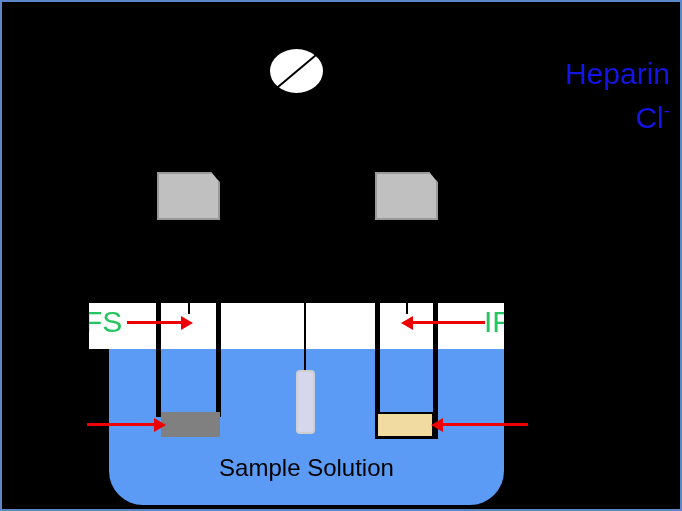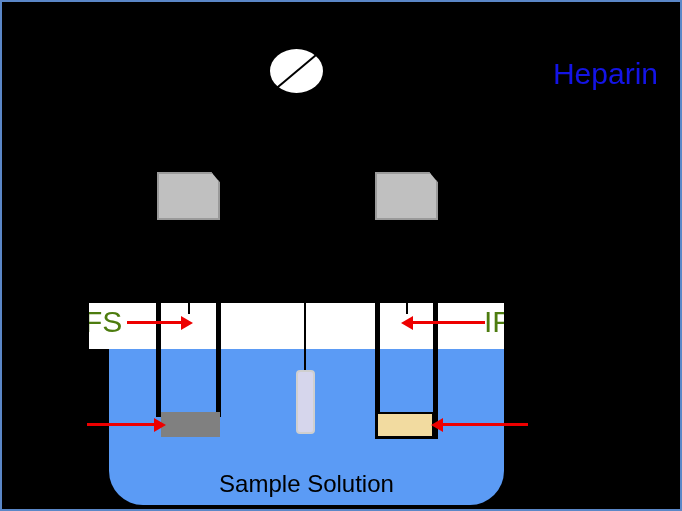--- a/index.html
+++ b/index.html
@@ -11,21 +11,21 @@
     width:682px;height:511px;
     background:#000000;
     box-sizing:border-box;
     border:2px solid #5b87c7;
     overflow:hidden;
   }
 
   
   #analyte-list{
     position:absolute;
-    right:22px; top:50px;
+    right:10px; top:50px;
     width:300px;
     text-align:right;
     color:#1414e6;
     font-size:30px;
     line-height:44px;
     font-family:"Liberation Sans",sans-serif;
     white-space:nowrap;
     pointer-events:none;
   }
   #analyte-list .analyte{display:block;}
@@ -78,21 +78,20 @@
     border-bottom-left-radius:34px;
     border-bottom-right-radius:34px;
   }
   #solution-label{
     position:absolute;
     left:0; right:0; top:105px;
     text-align:center;
     color:#000;
     font-size:24px;
     font-family:"Liberation Sans",sans-serif;
-    margin-top:16px;
   }
 
   
   .rod{
     position:absolute;
     width:5px;
     background:#000;
   }
   #rod-l1{ left:154px; top:300px; height:115px; }
   #rod-l2{ left:214px; top:300px; height:115px; }
@@ -155,21 +154,21 @@
 
   #arrow-top-left  { left:125px; top:319px; width:55px; }
   #arrow-top-right { left:410px; top:319px; width:73px; }
   #arrow-bot-left  { left:85px;  top:421px; width:68px; }
   #arrow-bot-right { left:440px; top:421px; width:86px; }
 
   
   .band-label{
     position:absolute;
     font-size:30px;
-    color:#4d7c0f;
+    color:#22c55e;
     font-family:"Liberation Sans",sans-serif;
     white-space:nowrap;
   }
   #label-fs{ left:82px; top:303px; }
   #label-ip{ left:482px; top:303px; }
 
   
   #band-clip{
     position:absolute;
     left:87px; top:301px;
@@ -180,20 +179,21 @@
   #band-clip #label-fs{ left:-5px; top:2px; }
   #band-clip #label-ip{ left:395px; top:2px; }
 </style>
 </head>
 <body>
 
 <div id="stage">
 
   <div id="analyte-list">
     <span class="analyte">Heparin</span>
+    <span class="analyte"><span>Cl</span><sup>-</sup></span>
   </div>
 
   <div id="meter">
     <div class="slash"></div>
   </div>
 
   <div class="amp-box" id="amp-box-left"></div>
   <div class="amp-box" id="amp-box-right"></div>
 
   <div id="air-band"></div>

